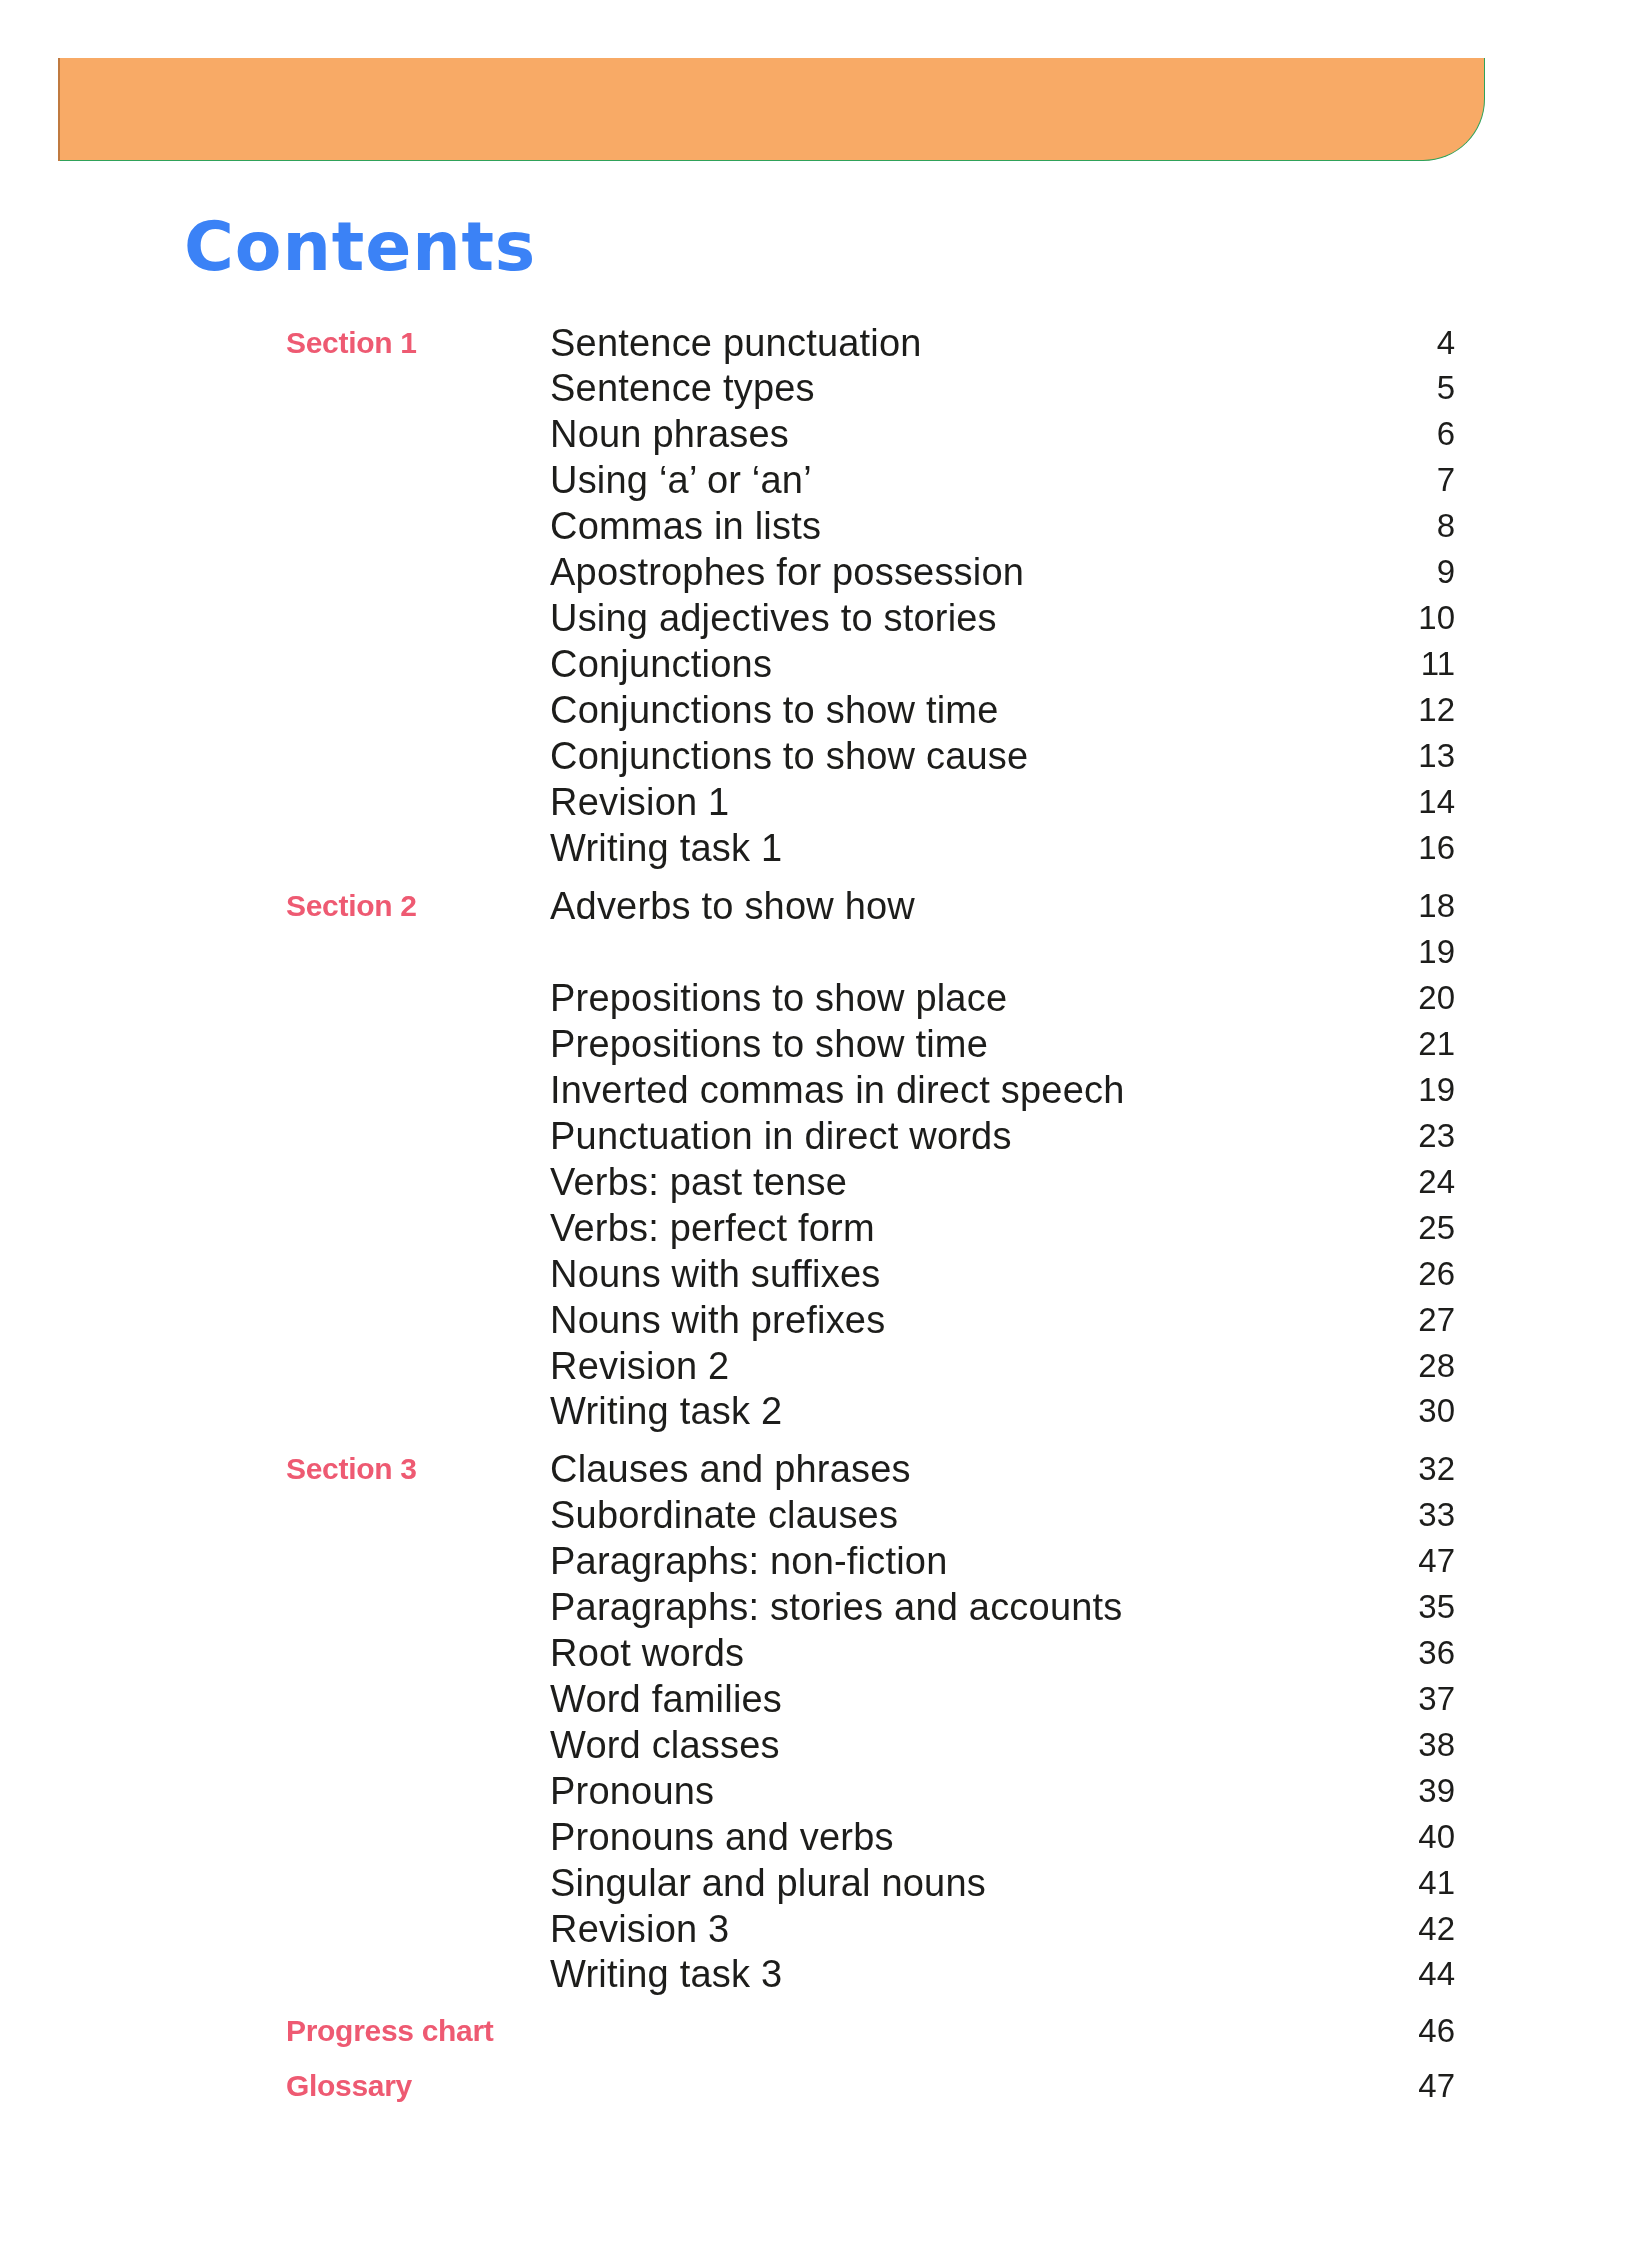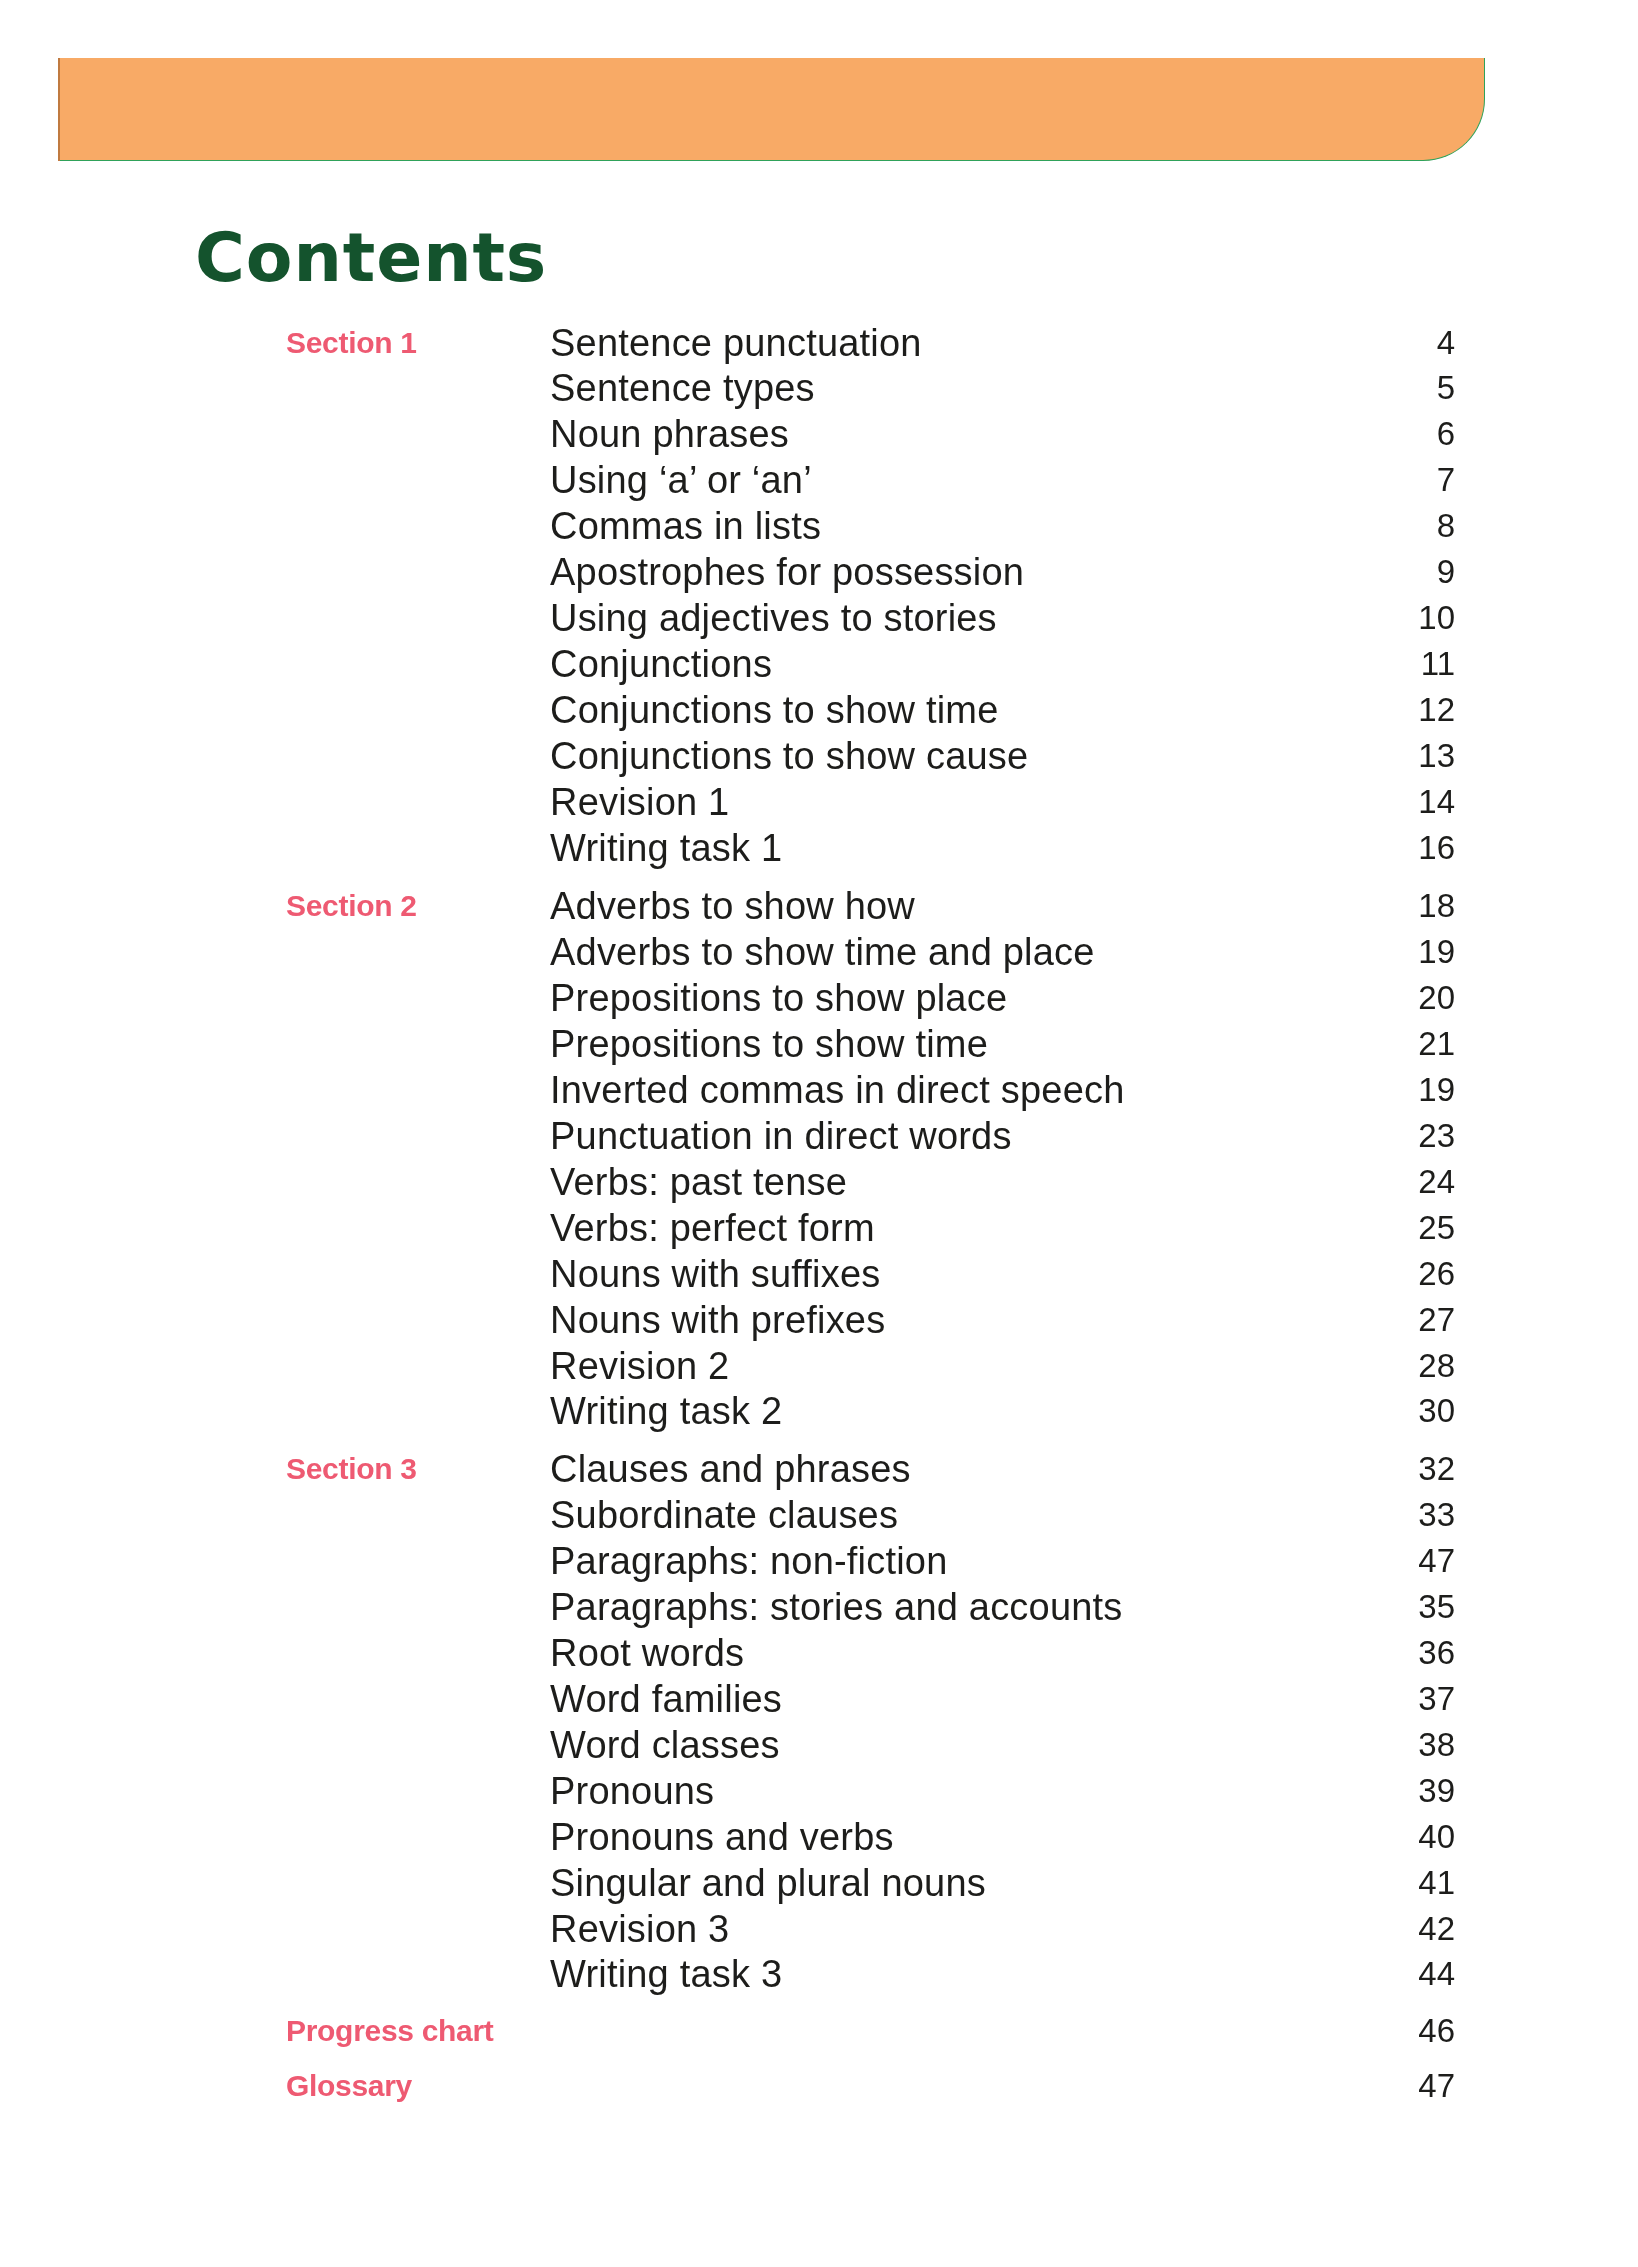--- a/index.html
+++ b/index.html
@@ -2,22 +2,22 @@
 <html style="font-size:14.7px"><head>
 <meta charset="utf-8">
 <style>
   html, body { margin:0; padding:0; background:#ffffff; }
   body { width:1638px; height:2267px; position:relative; overflow:hidden;
          font-family:"Liberation Sans", "DejaVu Sans", sans-serif; color:#1d1d1b; }
   .banner { position:absolute; left:58px; top:58px; width:1427px; height:103px;
             background:#f8aa66; border-bottom:1.8px solid #2fa25a; border-right:1.8px solid #2fa25a;
             border-bottom-right-radius:62px; box-sizing:border-box; }
   .banner-edge { position:absolute; left:58px; top:58px; width:1.8px; height:103px; background:#c07a40; }
-  .title { position:absolute; left:184px; top:208px; margin:11px; font-size:68px; font-weight:bold;
-           color:#14532d; letter-spacing:0.9px; font-family:"DejaVu Sans", sans-serif; line-height:77px; }
+  .title { position:absolute; left:184px; top:208px; margin:0; font-size:68px; font-weight:bold;
+           color:#3b82f6; letter-spacing:0.9px; font-family:"DejaVu Sans", sans-serif; line-height:77px; }
   .toc { position:absolute; left:0; top:0; width:100%; }
   .row { position:absolute; left:12px; width:100%; height:46px; }
   .sec-label { position:absolute; left:274px; top:0; line-height:46px; font-size:30px; font-weight:bold;
                color:#ee5a72; font-family:"Liberation Sans", sans-serif; letter-spacing:-0.3px; }
   .item { position:absolute; left:538px; top:0; line-height:46px; font-size:38px; color:#1d1d1b;
           font-family:"Liberation Sans", sans-serif; letter-spacing:0.2px; }
   .page { position:absolute; right:195px; top:0; line-height:46px; font-size:33px; color:#1d1d1b;
           text-align:right; font-family:"Liberation Sans", sans-serif; }
 </style>
 </head>
@@ -79,21 +79,20 @@
     <span class="item">Writing task 1</span>
     <span class="page">16</span>
   </div>
 
   <div class="row" style="top:883px">
     <span class="sec-label">Section 2</span>
     <span class="item">Adverbs to show how</span>
     <span class="page">18</span>
   </div>
   <div class="row" style="top:929px">
-    <span class="item">Adverbs to show time and place</span>
     <span class="page">19</span>
   </div>
   <div class="row" style="top:975px">
     <span class="item">Prepositions to show place</span>
     <span class="page">20</span>
   </div>
   <div class="row" style="top:1021px">
     <span class="item">Prepositions to show time</span>
     <span class="page">21</span>
   </div>

